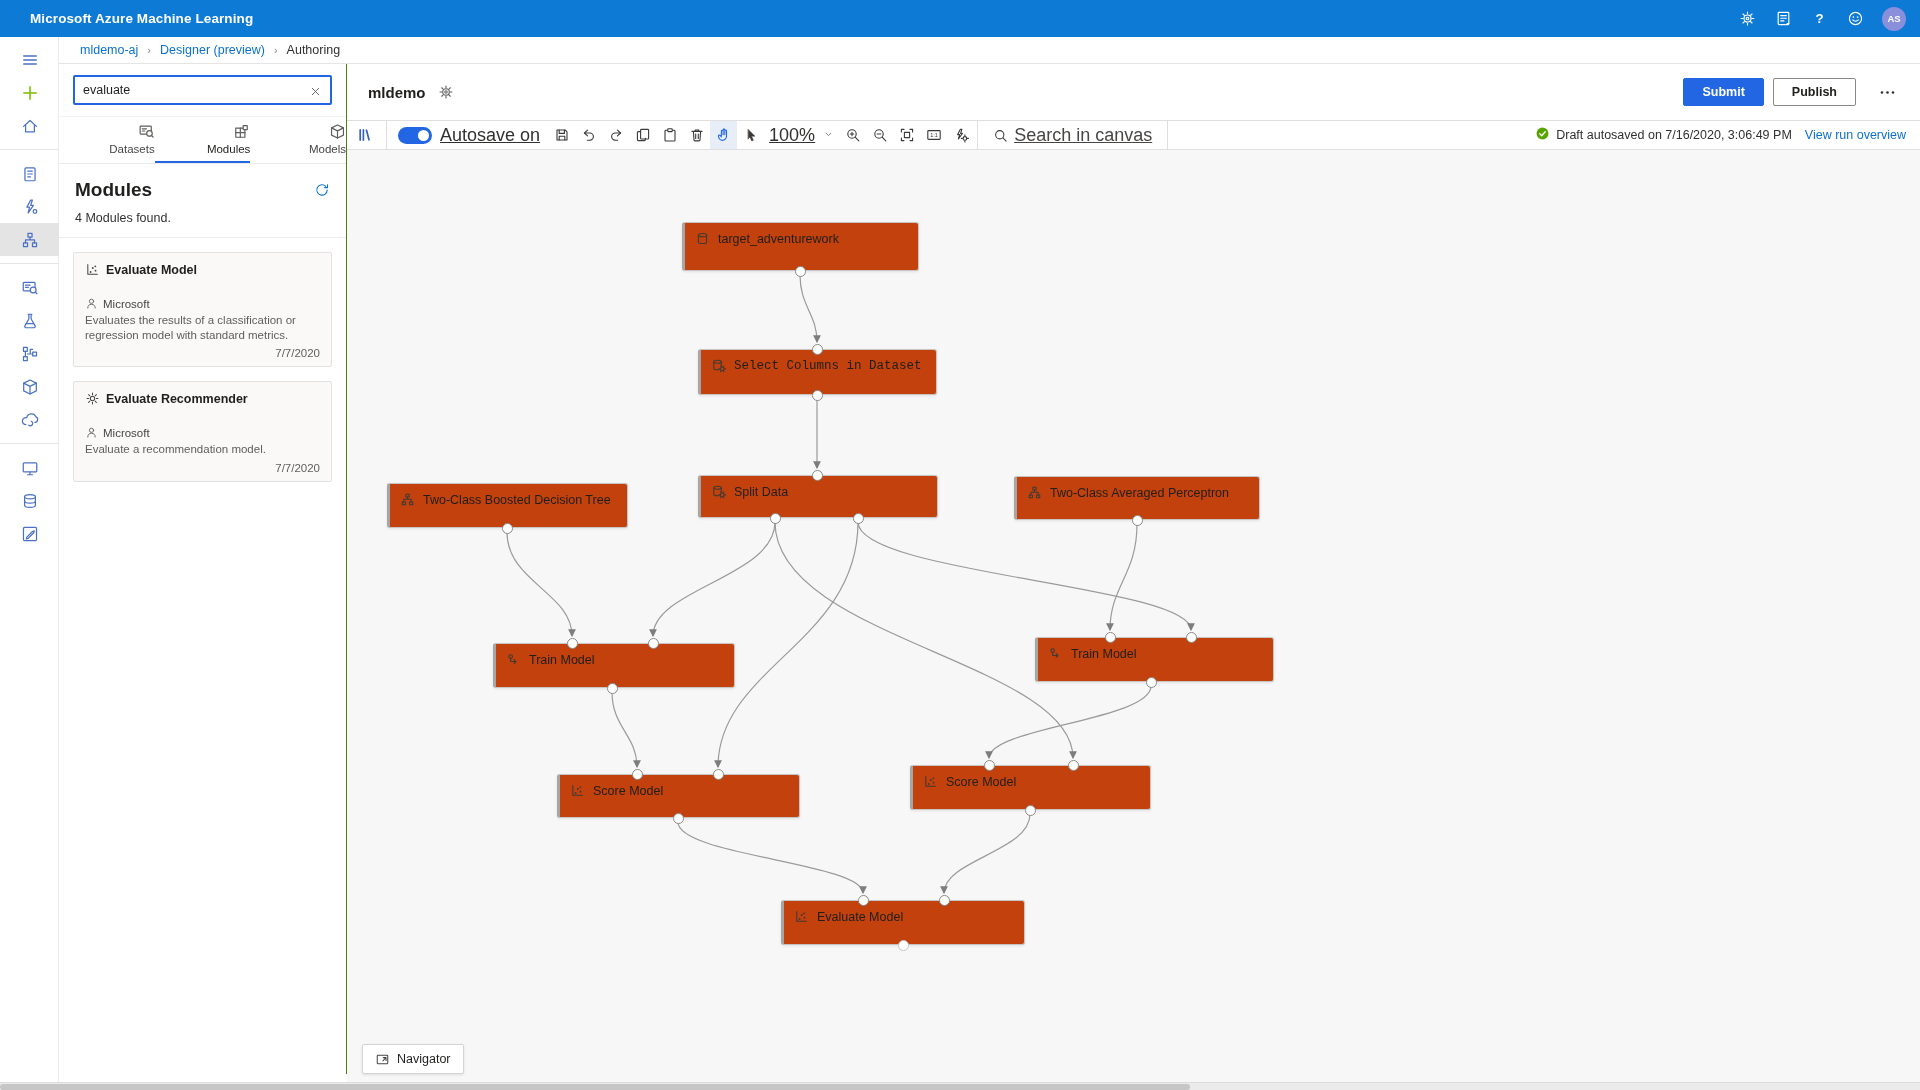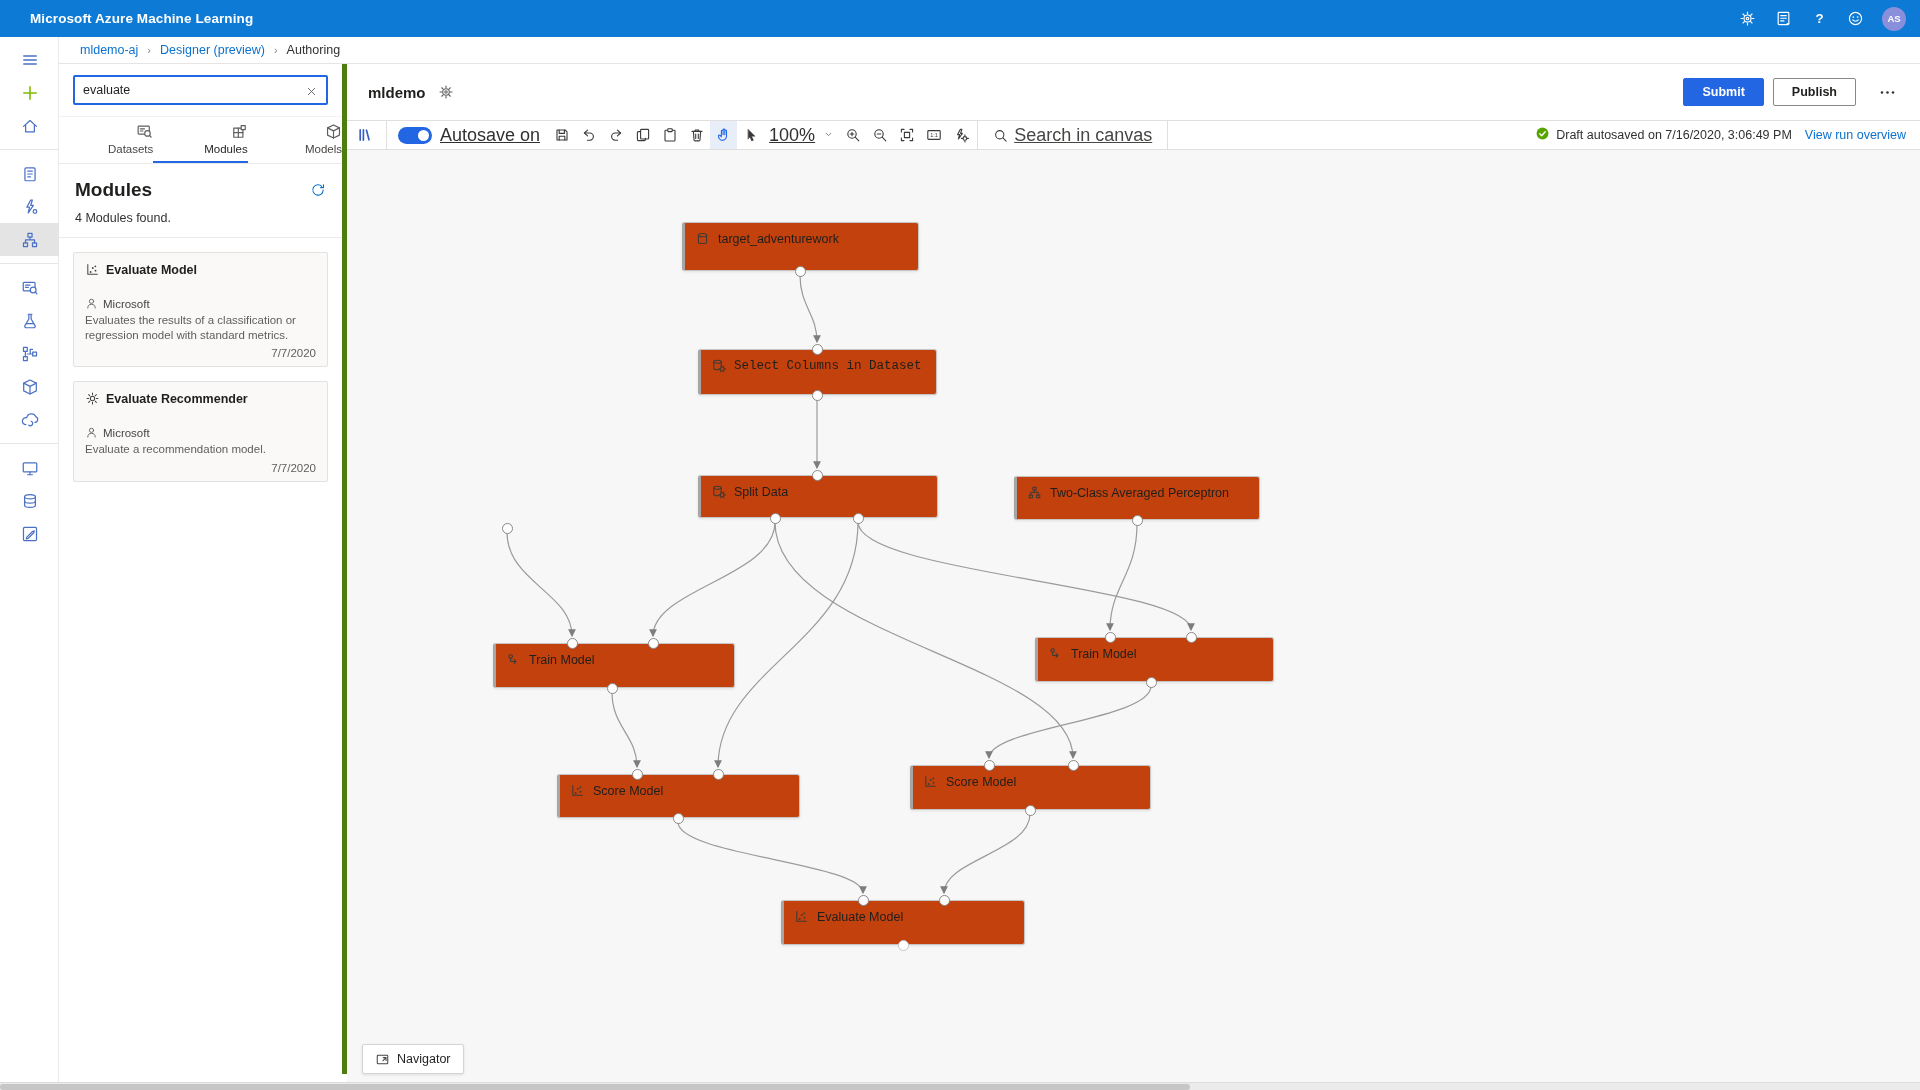--- a/index.html
+++ b/index.html
@@ -19,21 +19,21 @@
   .sb-item.active { background:#e4e4e4; }
   .sb-div { height:1px; background:#e5e5e5; margin:7px 0; }
 
   
   #crumb-row { position:absolute; left:59px; top:37px; width:1861px; height:27px; background:#fff; border-bottom:1px solid #e5e5e5; display:flex; align-items:center; padding-left:21px; font-size:12.5px; }
   .crumb-link { color:#0b71ce; cursor:pointer; }
   .crumb-cur { color:#323130; }
   .crumb-sep { color:#8a8886; margin:0 9px; font-size:11px; }
 
   
-  #panel { position:absolute; left:59px; top:64px; width:288px; bottom:16px; background:#fff; border-right:5px solid #4d7c0f; }
+  #panel { position:absolute; left:59px; top:64px; width:288px; bottom:16px; background:#fff; border-right:1px solid #4d7c0f; }
   #search-wrap { padding:11px 14px; position:relative; }
   #module-search { width:100%; height:30px; border:2px solid #2266e3; border-radius:2px; font-size:12.5px; padding:0 28px 0 8px; font-family:"Liberation Sans",sans-serif; color:#201f1e; outline:none; }
   #search-clear { position:absolute; right:22px; top:18px; width:18px; height:18px; color:#605e5c; display:flex; align-items:center; justify-content:center; cursor:pointer; }
   #tabs { display:flex; border-bottom:1px solid #edebe9; border-top:1px solid #f3f2f1; }
   .tab { flex:1; height:46px; display:flex; flex-direction:column; align-items:flex-end; justify-content:center; gap:3px; font-size:11.5px; color:#484644; cursor:pointer; border-bottom:2px solid transparent; }
   .tab .t-ico { color:#605e5c; }
   .tab.active { border-bottom:2px solid #2266e3; color:#201f1e; }
   #panel-head { padding:15px 16px 0 16px; display:flex; align-items:flex-start; justify-content:space-between; }
   #panel-title { font-size:19px; font-weight:bold; color:#201f1e; }
   #refresh-btn { color:#0b71ce; margin-top:3px; cursor:pointer; }
@@ -598,20 +598,31 @@
             <path d="M3 4v7c0 .9 1.8 1.6 4 1.6.5 0 1.1 0 1.6-.1M11 4v4.2"></path>
             <circle cx="12" cy="11.6" r="1.9"></circle>
             <path d="M14.50 11.60L15.60 11.60M13.25 13.77L13.80 14.72M10.75 13.77L10.20 14.72M9.50 11.60L8.40 11.60M10.75 9.43L10.20 8.48M13.25 9.43L13.80 8.48"></path>
           </svg>
         </span>
         <span class="node-label">Split Data</span>
       </div>
       <div class="port" style="left: 464.5px; top: 319.5px;"></div>
       <div class="port" style="left: 422.5px; top: 362.5px;"></div>
       <div class="port" style="left: 505.5px; top: 362.5px;"></div>
+      <div class="node" style="left: 40px; top: 333px; width: 241px; height: 45px;">
+        <span class="node-ico">
+          <svg viewBox="0 0 16 16" width="15" height="15" fill="none" stroke="currentColor" stroke-width="1.1" stroke-linecap="round" stroke-linejoin="round">
+            <rect x="6.3" y="2.3" width="3.4" height="3"></rect>
+            <rect x="2.4" y="10.7" width="3.4" height="3"></rect>
+            <rect x="10.2" y="10.7" width="3.4" height="3"></rect>
+            <path d="M8 5.3v2.5M4.1 10.7V7.8h7.8v2.9"></path>
+          </svg>
+        </span>
+        <span class="node-label">Two-Class Boosted Decision Tree</span>
+      </div>
       <div class="port" style="left: 154.5px; top: 372.5px;"></div>
       <div class="node" style="left: 667px; top: 326px; width: 246px; height: 44px;">
         <span class="node-ico">
           <svg viewBox="0 0 16 16" width="15" height="15" fill="none" stroke="currentColor" stroke-width="1.1" stroke-linecap="round" stroke-linejoin="round">
             <rect x="6.3" y="2.3" width="3.4" height="3"></rect>
             <rect x="2.4" y="10.7" width="3.4" height="3"></rect>
             <rect x="10.2" y="10.7" width="3.4" height="3"></rect>
             <path d="M8 5.3v2.5M4.1 10.7V7.8h7.8v2.9"></path>
           </svg>
         </span>

